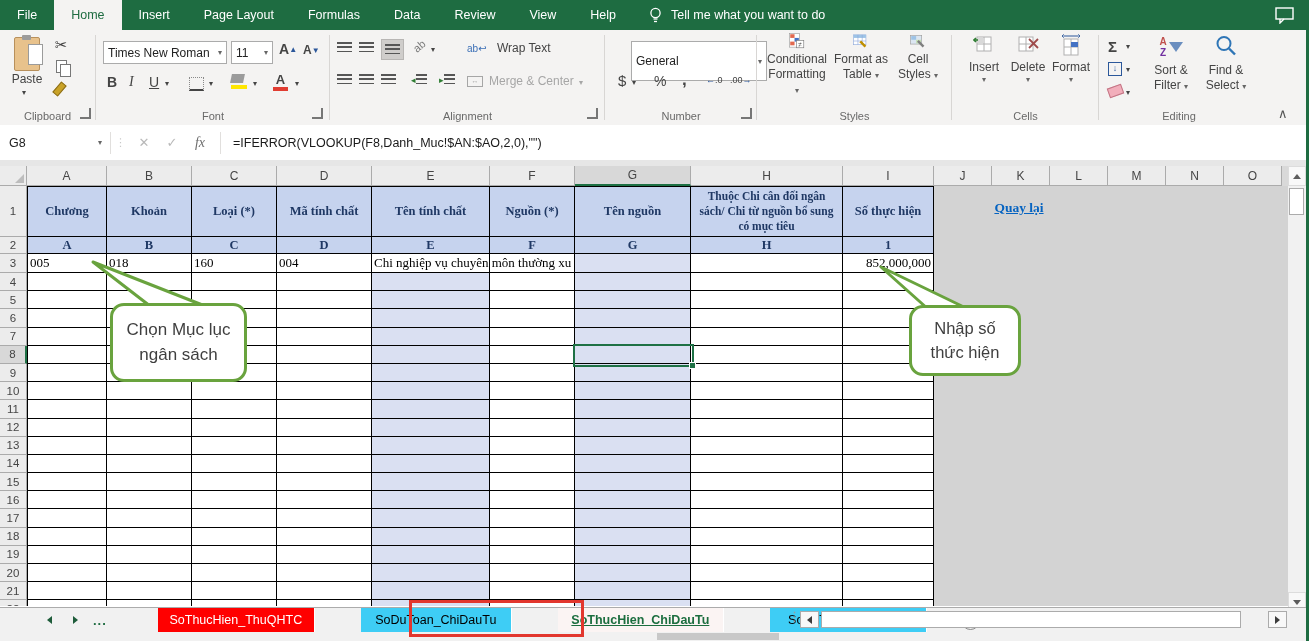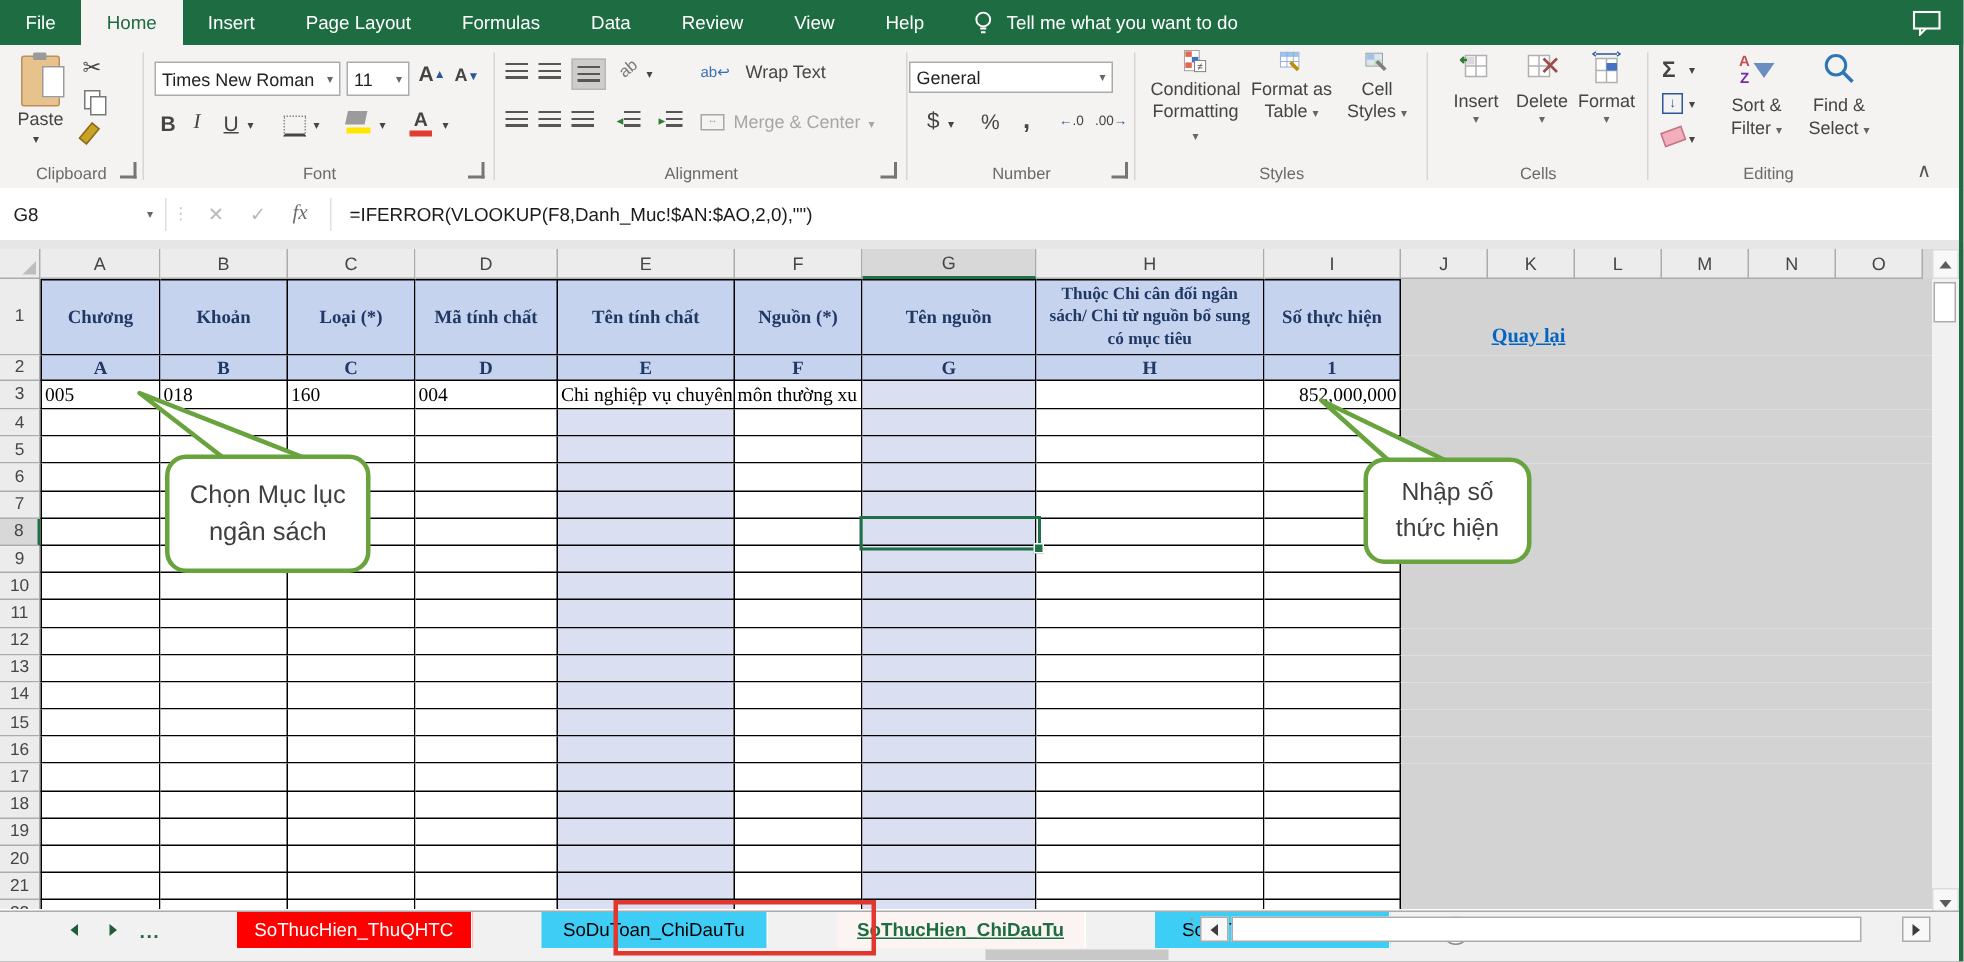--- a/index.html
+++ b/index.html
@@ -47,21 +47,21 @@
   .rowh.sel{background:#D8D8D8;border-right:2px solid #1E7145;}
   .cell{flex:none;box-sizing:border-box;border-right:1px solid #000;border-bottom:1px solid #000;font-family:"Liberation Serif",serif;font-size:13px;color:#000;background:#fff;position:relative;display:flex;align-items:center;padding:0 2px;overflow:visible;}
   .grow .cell:nth-child(2){border-left:1px solid #000;}
   .grow.first .cell{border-top:1px solid #000;}
   .cell.hdr{background:#C6D3EE;color:#1F3864;font-weight:bold;justify-content:center;text-align:center;font-size:12.5px;white-space:nowrap;overflow:hidden;}
   .cell.hdr.wrap{white-space:normal;font-size:11.5px;line-height:1.3;padding:0 3px;overflow:hidden;}
   .cell.shade{background:#DAE0F2;}
   .cell.num{justify-content:flex-end;}
   .cell.ovf span{position:absolute;left:2px;top:0;bottom:0;display:flex;align-items:center;white-space:nowrap;width:200px;overflow:hidden;z-index:2;}
   .filler{flex:1;background:#D3D3D3;}
-  #quaylai{position:absolute;left:934px;top:14px;width:170px;text-align:center;font-family:"Liberation Serif",serif;font-weight:bold;font-size:13.5px;color:#0563C1;text-decoration:underline;z-index:3;margin-top:16px;}
+  #quaylai{position:absolute;left:934px;top:14px;width:170px;text-align:center;font-family:"Liberation Serif",serif;font-weight:bold;font-size:13.5px;color:#0563C1;text-decoration:underline;z-index:3;}
   #selbox{position:absolute;border:2px solid #1E7145;z-index:5;pointer-events:none;}
   #selbox:after{content:'';position:absolute;right:-4px;bottom:-4px;width:5px;height:5px;background:#1E7145;border:1px solid #fff;}
   
   #vscroll{position:absolute;left:1288px;top:166px;width:18px;height:446px;background:#F1F1F1;}
   .sbtn{position:absolute;left:0;width:18px;height:20px;background:#F8F8F8;border:1px solid #DCDCDC;box-sizing:border-box;display:flex;align-items:center;justify-content:center;}
   .tri-up{width:0;height:0;border-left:4px solid transparent;border-right:4px solid transparent;border-bottom:5px solid #5c5c5c;}
   .tri-dn{width:0;height:0;border-left:4px solid transparent;border-right:4px solid transparent;border-top:5px solid #5c5c5c;}
   .tri-l{width:0;height:0;border-top:4px solid transparent;border-bottom:4px solid transparent;border-right:5px solid #3c3c3c;}
   .tri-r{width:0;height:0;border-top:4px solid transparent;border-bottom:4px solid transparent;border-left:5px solid #3c3c3c;}
   #vthumb{position:absolute;left:1px;top:22px;width:15px;height:27px;background:#fff;border:1px solid #ABABAB;box-sizing:border-box;}
@@ -213,21 +213,21 @@
           <div style="width:14px;height:9px;border:1px solid #A6A6A6;font-size:7px;line-height:8px;text-align:center;color:#A6A6A6">↔</div>
         </div>
       <div class="ib gray" style="left:158px;top:44px;font-size:12px">Merge &amp; Center</div>
       <div class="ib dd8 gray" style="left:248px;top:48px">▾</div>
       <div class="glabel">Alignment</div>
       <div class="dlg" style="right:6px"></div>
     </div>
     <div class="rdiv" style="left:604px"></div>
 
     <div class="rgroup" id="g-num" style="left:606px;width:150px">
-      <div class="combo" style="left:0;top:11px;width:136px;height:21px">
+      <div class="combo" style="left:25px;top:11px;width:136px;height:40px">
           <span>General</span>
           <span class="dd">▾</span>
         </div>
       <div class="ib" style="left:12px;top:42px;font-size:15px">$</div>
       <div class="ib dd8" style="left:26px;top:48px">▾</div>
       <div class="ib" style="left:48px;top:43px;font-size:14px">%</div>
       <div class="ib" style="left:76px;top:40px;font-size:17px;font-weight:bold">,</div>
       <div class="ib" style="left:100px;top:45px;font-size:9px"><span style="color:#2B579A">←</span>.0</div>
       <div class="ib" style="left:124px;top:45px;font-size:9px">.00<span style="color:#2B579A">→</span></div>
       <div class="glabel">Number</div>

